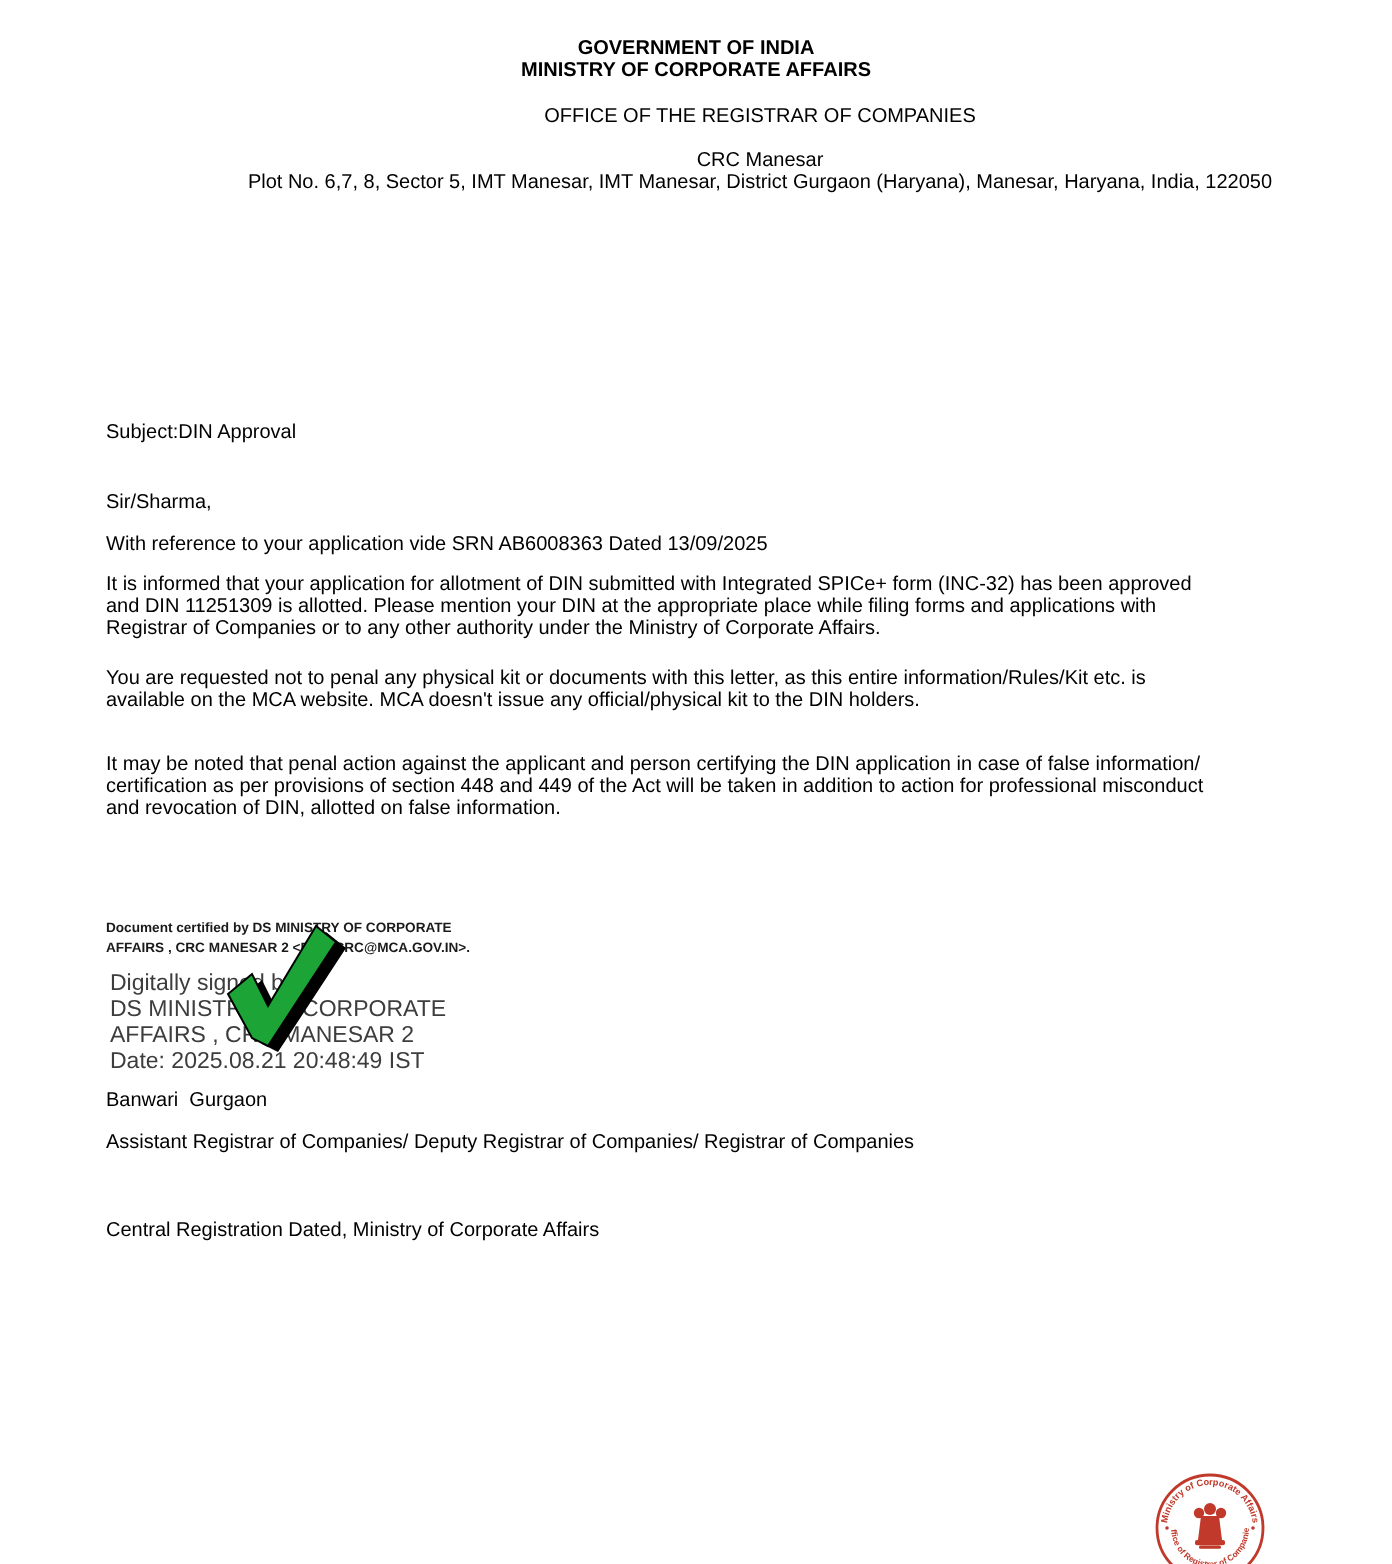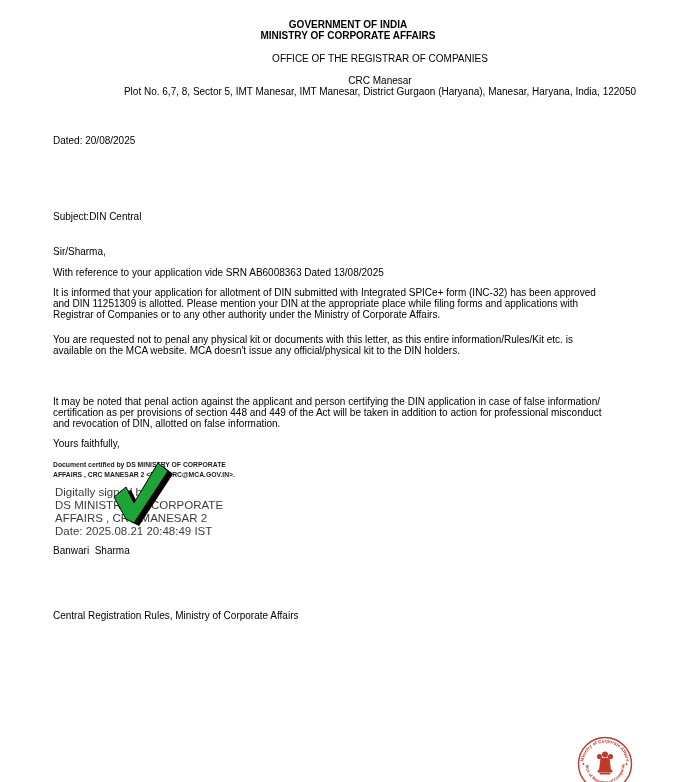--- a/index.html
+++ b/index.html
@@ -37,51 +37,50 @@
 <body>
 
 <div id="page">
 
   <div class="abs center hdr-bold" style="top:19px">GOVERNMENT OF INDIA</div>
   <div class="abs center hdr-bold" style="top:30px">MINISTRY OF CORPORATE AFFAIRS</div>
   <div class="abs center hdr-reg" style="top:53px">OFFICE OF THE REGISTRAR OF COMPANIES</div>
   <div class="abs center hdr-reg" style="top:75px">CRC Manesar</div>
   <div class="abs center hdr-reg" style="top:86px">Plot No. 6,7, 8, Sector 5, IMT Manesar, IMT Manesar, District Gurgaon (Haryana), Manesar, Haryana, India, 122050</div>
 
-  <div class="abs body-text" style="top:135px">Dated: 20/08/2025</div>
-  <div class="abs body-text" style="top:211px">Subject:DIN Central</div>
+  <div class="abs body-text" style="top:211px">Subject:DIN Approval</div>
 
   <div class="abs body-text" style="top:246px">Sir/Sharma,</div>
-  <div class="abs body-text" style="top:267px">With reference to your application vide SRN AB6008363 Dated 13/08/2025</div>
+  <div class="abs body-text" style="top:267px">With reference to your application vide SRN AB6008363 Dated 13/09/2025</div>
   <div class="abs body-text" style="top:287px">It is informed that your application for allotment of DIN submitted with Integrated SPICe+ form (INC-32) has been approved
 and DIN 11251309 is allotted. Please mention your DIN at the appropriate place while filing forms and applications with
 Registrar of Companies or to any other authority under the Ministry of Corporate Affairs.</div>
   <div class="abs body-text" style="top:334px">You are requested not to penal any physical kit or documents with this letter, as this entire information/Rules/Kit etc. is
 available on the MCA website. MCA doesn't issue any official/physical kit to the DIN holders.</div>
-  <div class="abs body-text" style="top:396px">It may be noted that penal action against the applicant and person certifying the DIN application in case of false information/
+  <div class="abs body-text" style="top:377px">It may be noted that penal action against the applicant and person certifying the DIN application in case of false information/
 certification as per provisions of section 448 and 449 of the Act will be taken in addition to action for professional misconduct
 and revocation of DIN, allotted on false information.</div>
 
-  <div class="abs body-text" style="top:438px">Yours faithfully,</div>
   <div class="abs cert-small" style="top:460px">Document certified by DS MINISTRY OF CORPORATE
 AFFAIRS , CRC MANESAR 2 &lt;ROC.CRC@MCA.GOV.IN&gt;.</div>
   <div class="abs digital-sig" style="top:486px">Digitally signed by
 DS MINISTRY OF CORPORATE
 AFFAIRS , CRC MANESAR 2
 Date: 2025.08.21 20:48:49 IST</div>
 
   <div class="abs" style="left:112px;top:461px;width:64px;height:68px">
     <svg width="64" height="68" viewBox="0 0 64 68">
       <polygon points="7,39 19,29 27,45 51,5 61,13 27,65 19,61" fill="#000000"></polygon>
       <polygon points="2,36 14,26 22,42 46,2 56,10 22,62 14,58" fill="#1ca437" stroke="#000000" stroke-width="1"></polygon>
     </svg>
   </div>
 
-  <div class="abs body-text" style="top:545px">Banwari  Sharma</div>
-  <div class="abs body-text" style="top:610px">Central Registration Rules, Ministry of Corporate Affairs</div>
+  <div class="abs body-text" style="top:545px">Banwari  Gurgaon</div>
+  <div class="abs body-text" style="top:566px">Assistant Registrar of Companies/ Deputy Registrar of Companies/ Registrar of Companies</div>
+  <div class="abs body-text" style="top:610px">Central Registration Dated, Ministry of Corporate Affairs</div>
 
   <div class="abs" style="left:576px;top:735px;width:58px;height:58px">
     <svg width="58" height="58" viewBox="0 0 58 58">
       <defs>
         <path id="sealTopArc" d="M 7.5,29 A 21.5,21.5 0 0 1 50.5,29" fill="none"></path>
         <path id="sealBottomArc" d="M 9.5,29 A 19.5,19.5 0 0 0 48.5,29" fill="none"></path>
       </defs>
       <circle cx="29" cy="29" r="26.5" fill="#ffffff" stroke="#c0392b" stroke-width="1.4"></circle>
       <text font-size="4.6" fill="#c0392b" font-family="Liberation Sans, sans-serif" font-weight="bold">
         <textPath href="#sealTopArc" startOffset="50%" text-anchor="middle">Ministry of Corporate Affairs</textPath>

